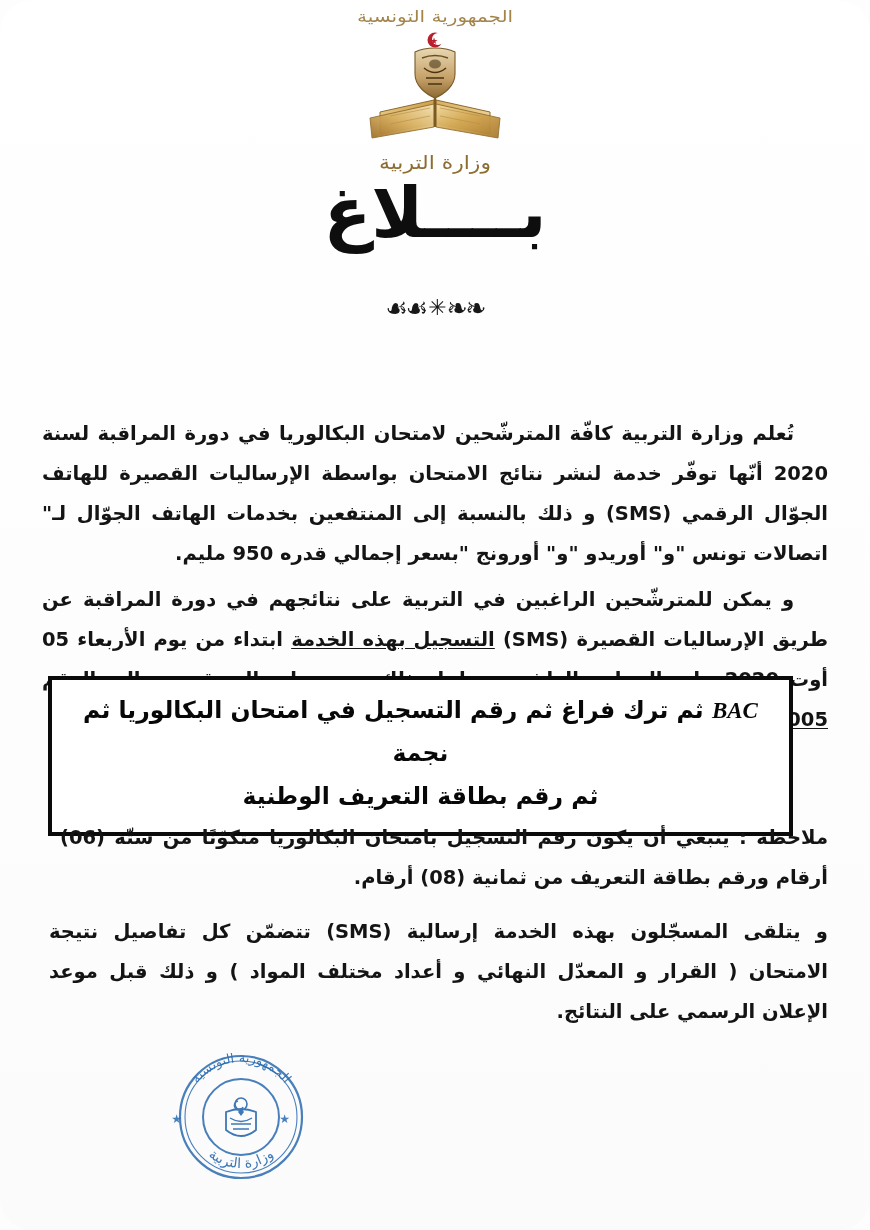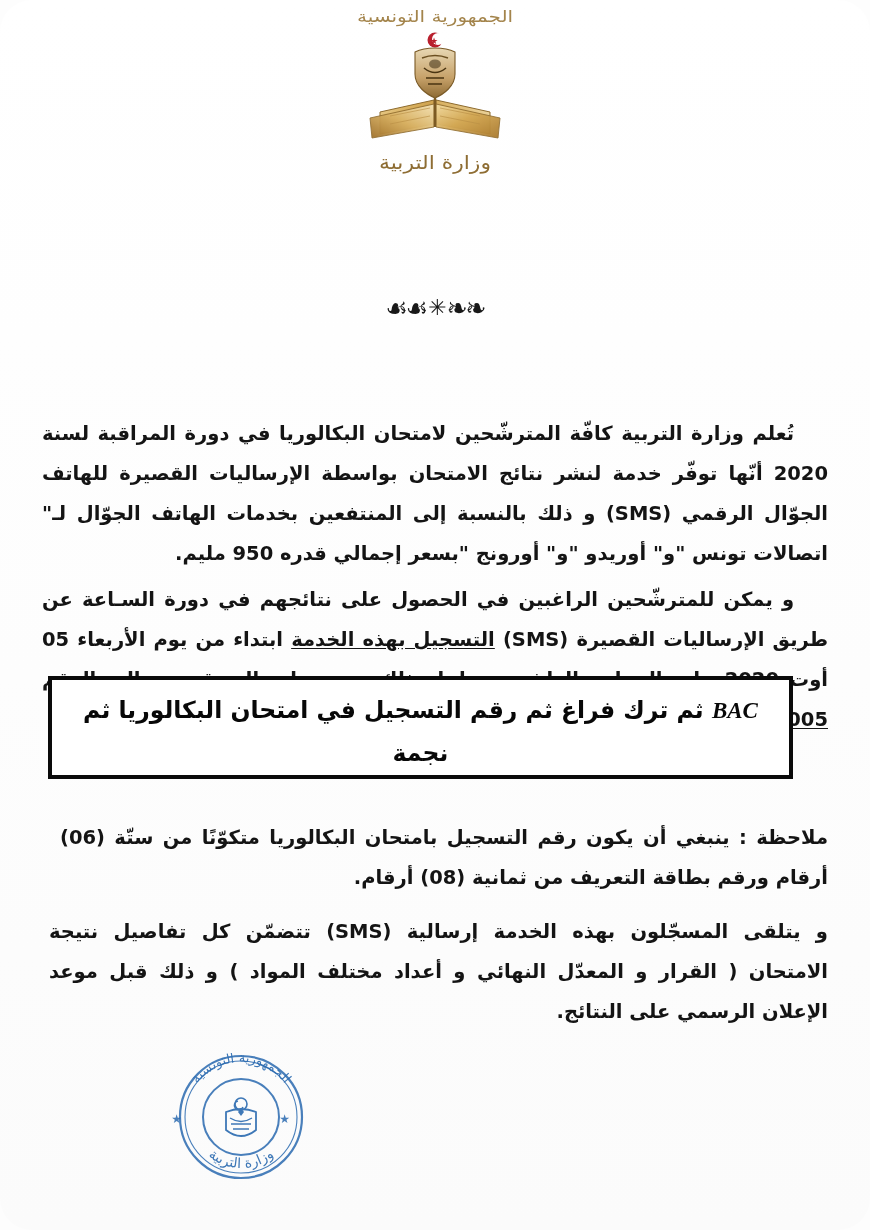--- a/index.html
+++ b/index.html
@@ -111,21 +111,21 @@
   .u { text-decoration: underline; text-underline-offset: 2px; }
 
   
   .sms-box {
     position: absolute;
     top: 676px;
     right: 77px;
     left: 48px;
     border: 4px solid #0a0a0a;
     box-sizing: border-box;
-    padding: 9px 14px 0;
+    padding: 9px 14px 14px;
     text-align: center;
     direction: rtl;
     font-size: 23.5px;
     font-weight: 700;
     line-height: 43px;
     color: #080808;
     background: #ffffff;
   }
   .sms-box .lat {
     font-family: "Liberation Serif", "DejaVu Serif", serif;
@@ -223,36 +223,38 @@
           <path d="M30 88 L70 80 M30 96 L70 88 M120 88 L80 80 M120 96 L80 88" stroke="#b98f45" stroke-width=".8" fill="none" opacity=".8"></path>
 
           <path d="M75 70 L75 99" stroke="#7c5a23" stroke-width="2.4"></path>
         </svg>
       </div>
 
       <div class="logo-bottom-text">وزارة التربية</div>
     </div>
   </div>
 
+  <div class="doc-title">بــــلاغ</div>
 
   <div class="ornament">
     <span class="leaf">❧❧</span><span class="star">✳</span><span class="leaf">☙☙</span>
   </div>
 
   <div class="body-text">
 
     <p class="para p1">تُعلم وزارة التربية كافّة المترشّحين لامتحان البكالوريا في دورة المراقبة لسنة 2020 أنّها توفّر خدمة لنشر نتائج الامتحان بواسطة الإرساليات القصيرة للهاتف الجوّال الرقمي (SMS) و ذلك بالنسبة إلى المنتفعين بخدمات الهاتف الجوّال لـ" اتصالات تونس "و" أوريدو "و" أورونج "بسعر إجمالي قدره 950 مليم.</p>
 
     <p class="para p2">
-      <span>و يمكن للمترشّحين الراغبين في الحصول على نتائجهم في دورة السـاعة عن طريق الإرساليات القصيرة (SMS) </span><span class="u">التسجيل بهذه الخدمة</span><span> ابتداء من يوم الأربعاء 05 أوت 2020 على  السـاعة العاشرة  صباحا وذلك بتوجيه إرسالية قصيرة إلى الرقم </span><span class="u">85005</span><span> على النحو التالي :</span>
+      <span>و يمكن للمترشّحين الراغبين في التربية على نتائجهم في دورة المراقبة عن طريق الإرساليات القصيرة (SMS) </span><span class="u">التسجيل بهذه الخدمة</span><span> ابتداء من يوم الأربعاء 05 أوت 2020 على  السـاعة العاشرة  صباحا وذلك بتوجيه إرسالية قصيرة إلى الرقم </span><span class="u">85005</span><span> على النحو التالي :</span>
     </p>
   </div>
 
   <div class="sms-box">
     <div><span class="lat">BAC</span><span> ثم ترك فراغ ثم رقم التسجيل في امتحان البكالوريا ثم نجمة</span></div>
+    <div>ثم رقم بطاقة التعريف الوطنية</div>
   </div>
 
   <div class="note-block">
     <span class="label">ملاحظة</span><span> : ينبغي أن يكون رقم التسجيل بامتحان البكالوريا متكوّنًا  من  ستّة (06) أرقام ورقم بطاقة التعريف من ثمانية (08) أرقام.</span>
   </div>
 
   <div class="closing-block">و يتلقى المسجّلون بهذه الخدمة إرسالية (SMS) تتضمّن كل تفاصيل نتيجة الامتحان ( القرار و المعدّل النهائي و أعداد مختلف المواد ) و ذلك قبل موعد الإعلان الرسمي على النتائج.</div>
 
   <div class="stamp">
     <svg viewBox="0 0 146 146" width="146" height="146" aria-hidden="true">

